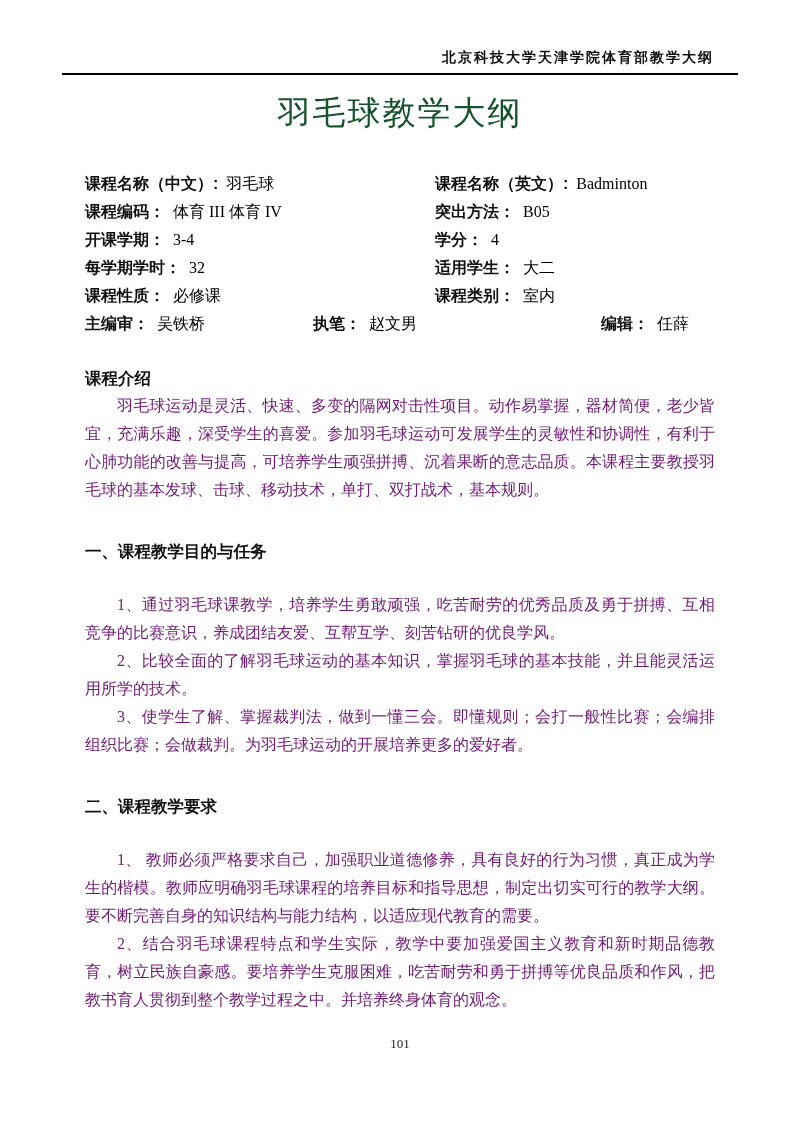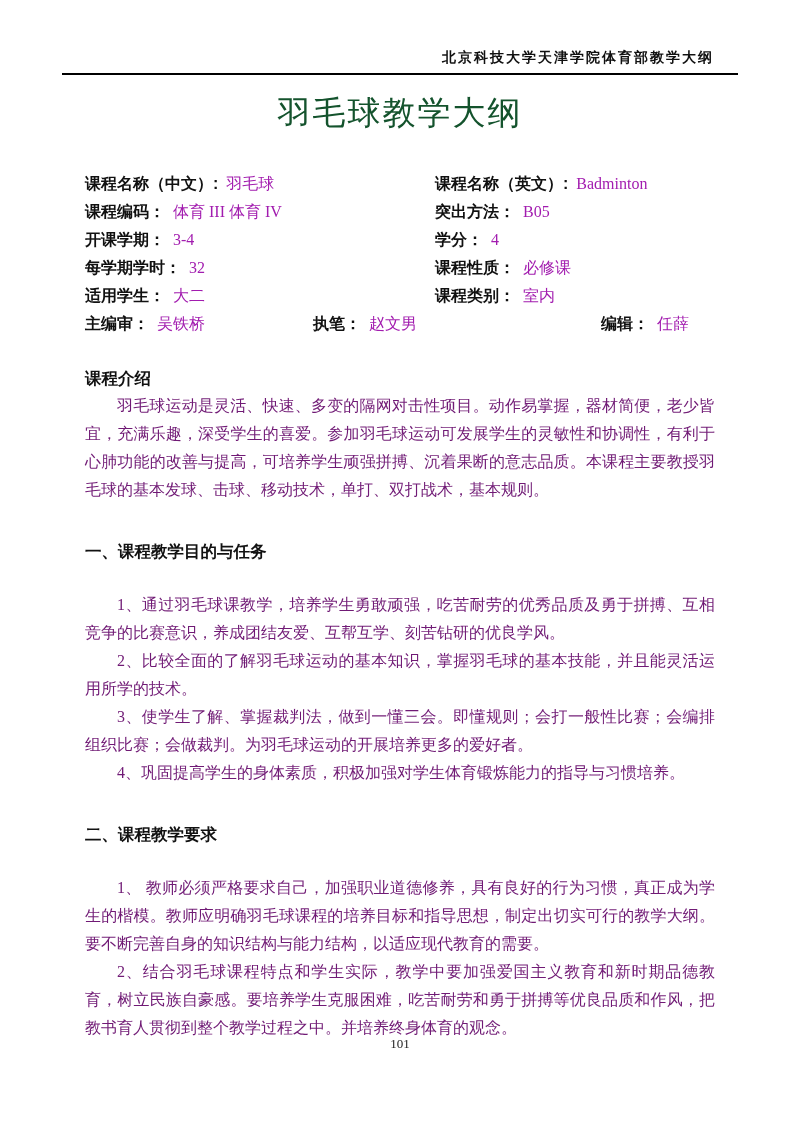--- a/index.html
+++ b/index.html
@@ -47,21 +47,21 @@
     grid-template-columns: 350px 1fr;
     column-gap: 0;
     row-gap: 0;
   }
   .info-row { line-height: 28px; white-space: nowrap; }
   .info-label, .staff-label {
     font-family: "Liberation Sans", "DejaVu Sans", sans-serif;
     font-weight: bold;
     color: #111;
   }
-  .info-value, .staff-value { margin-left: 8px; color: #a21caf; }
+  .info-value, .staff-value { margin-left: 8px; color: #000000; }
   .staff-row {
     display: grid;
     grid-template-columns: 228px 288px 1fr;
     line-height: 28px;
     white-space: nowrap;
   }
   
   .body-content { margin: 0 85px; font-size: 16px; }
   .section-heading {
     font-family: "Liberation Sans", "DejaVu Sans", sans-serif;
@@ -117,24 +117,24 @@
       <div class="info-row">
         <span class="info-label">开课学期：</span><span class="info-value">3-4</span>
       </div>
       <div class="info-row">
         <span class="info-label">学分：</span><span class="info-value">4</span>
       </div>
       <div class="info-row">
         <span class="info-label">每学期学时：</span><span class="info-value">32</span>
       </div>
       <div class="info-row">
-        <span class="info-label">课程性质：</span><span class="info-value">必修课</span>
+        <span class="info-label">适用学生：</span><span class="info-value">大二</span>
       </div>
       <div class="info-row">
-        <span class="info-label">适用学生：</span><span class="info-value">大二</span>
+        <span class="info-label">课程性质：</span><span class="info-value">必修课</span>
       </div>
       <div class="info-row">
         <span class="info-label">课程类别：</span><span class="info-value">室内</span>
       </div>
     </div>
     <div class="staff-row">
       <div>
         <span class="staff-label">主编审：</span><span class="staff-value">吴铁桥</span>
       </div>
       <div>
@@ -151,21 +151,20 @@
     <div class="section">
       <div class="section-heading first">课程介绍</div>
       <p>羽毛球运动是灵活、快速、多变的隔网对击性项目。动作易掌握，器材简便，老少皆宜，充满乐趣，深受学生的喜爱。参加羽毛球运动可发展学生的灵敏性和协调性，有利于心肺功能的改善与提高，可培养学生顽强拼搏、沉着果断的意志品质。本课程主要教授羽毛球的基本发球、击球、移动技术，单打、双打战术，基本规则。</p>
     </div>
 
     <div class="section gap-after-heading">
       <div class="section-heading">一、课程教学目的与任务</div>
       <p>1、通过羽毛球课教学，培养学生勇敢顽强，吃苦耐劳的优秀品质及勇于拼搏、互相竞争的比赛意识，养成团结友爱、互帮互学、刻苦钻研的优良学风。</p>
       <p>2、比较全面的了解羽毛球运动的基本知识，掌握羽毛球的基本技能，并且能灵活运用所学的技术。</p>
       <p>3、使学生了解、掌握裁判法，做到一懂三会。即懂规则；会打一般性比赛；会编排组织比赛；会做裁判。为羽毛球运动的开展培养更多的爱好者。</p>
-      <p>4、巩固提高学生的身体素质，积极加强对学生体育锻炼能力的指导与习惯培养。</p>
     </div>
 
     <div class="section gap-after-heading">
       <div class="section-heading">二、课程教学要求</div>
       <p>1、 教师必须严格要求自己，加强职业道德修养，具有良好的行为习惯，真正成为学生的楷模。教师应明确羽毛球课程的培养目标和指导思想，制定出切实可行的教学大纲。要不断完善自身的知识结构与能力结构，以适应现代教育的需要。</p>
       <p>2、结合羽毛球课程特点和学生实际，教学中要加强爱国主义教育和新时期品德教育，树立民族自豪感。要培养学生克服困难，吃苦耐劳和勇于拼搏等优良品质和作风，把教书育人贯彻到整个教学过程之中。并培养终身体育的观念。</p>
     </div>
 
   </div>
 

